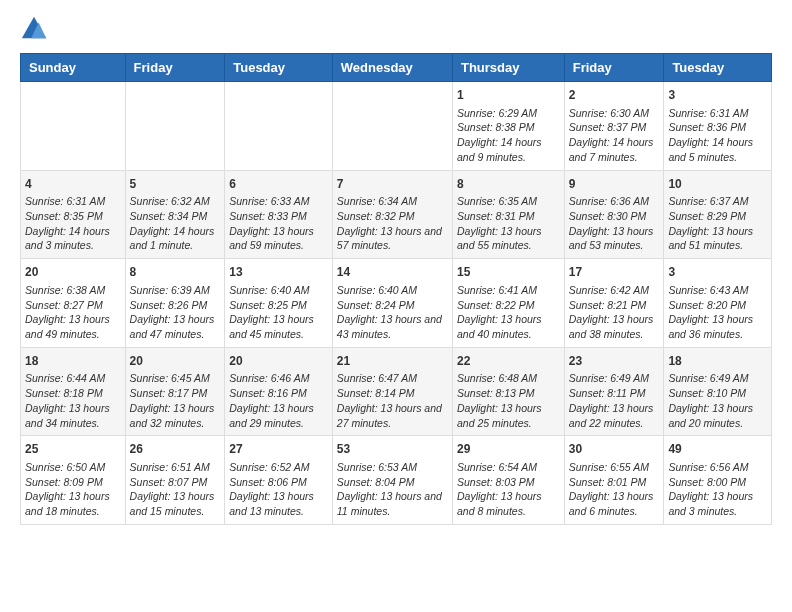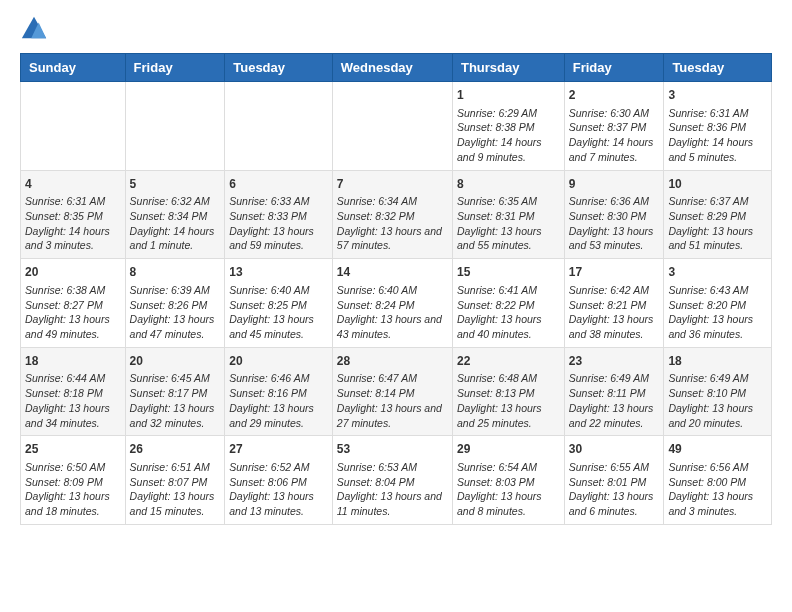--- a/index.html
+++ b/index.html
@@ -220,21 +220,21 @@
         </td>
         <td>
           <span class="day-num">20</span>
           <div class="day-info">Sunrise: 6:45 AM<br>Sunset: 8:17 PM<br>Daylight: 13 hours and 32 minutes.</div>
         </td>
         <td>
           <span class="day-num">20</span>
           <div class="day-info">Sunrise: 6:46 AM<br>Sunset: 8:16 PM<br>Daylight: 13 hours and 29 minutes.</div>
         </td>
         <td>
-          <span class="day-num">28</span>
+          <span class="day-num">21</span>
           <div class="day-info">Sunrise: 6:47 AM<br>Sunset: 8:14 PM<br>Daylight: 13 hours and 27 minutes.</div>
         </td>
         <td>
           <span class="day-num">22</span>
           <div class="day-info">Sunrise: 6:48 AM<br>Sunset: 8:13 PM<br>Daylight: 13 hours and 25 minutes.</div>
         </td>
         <td>
           <span class="day-num">23</span>
           <div class="day-info">Sunrise: 6:49 AM<br>Sunset: 8:11 PM<br>Daylight: 13 hours and 22 minutes.</div>
         </td>

